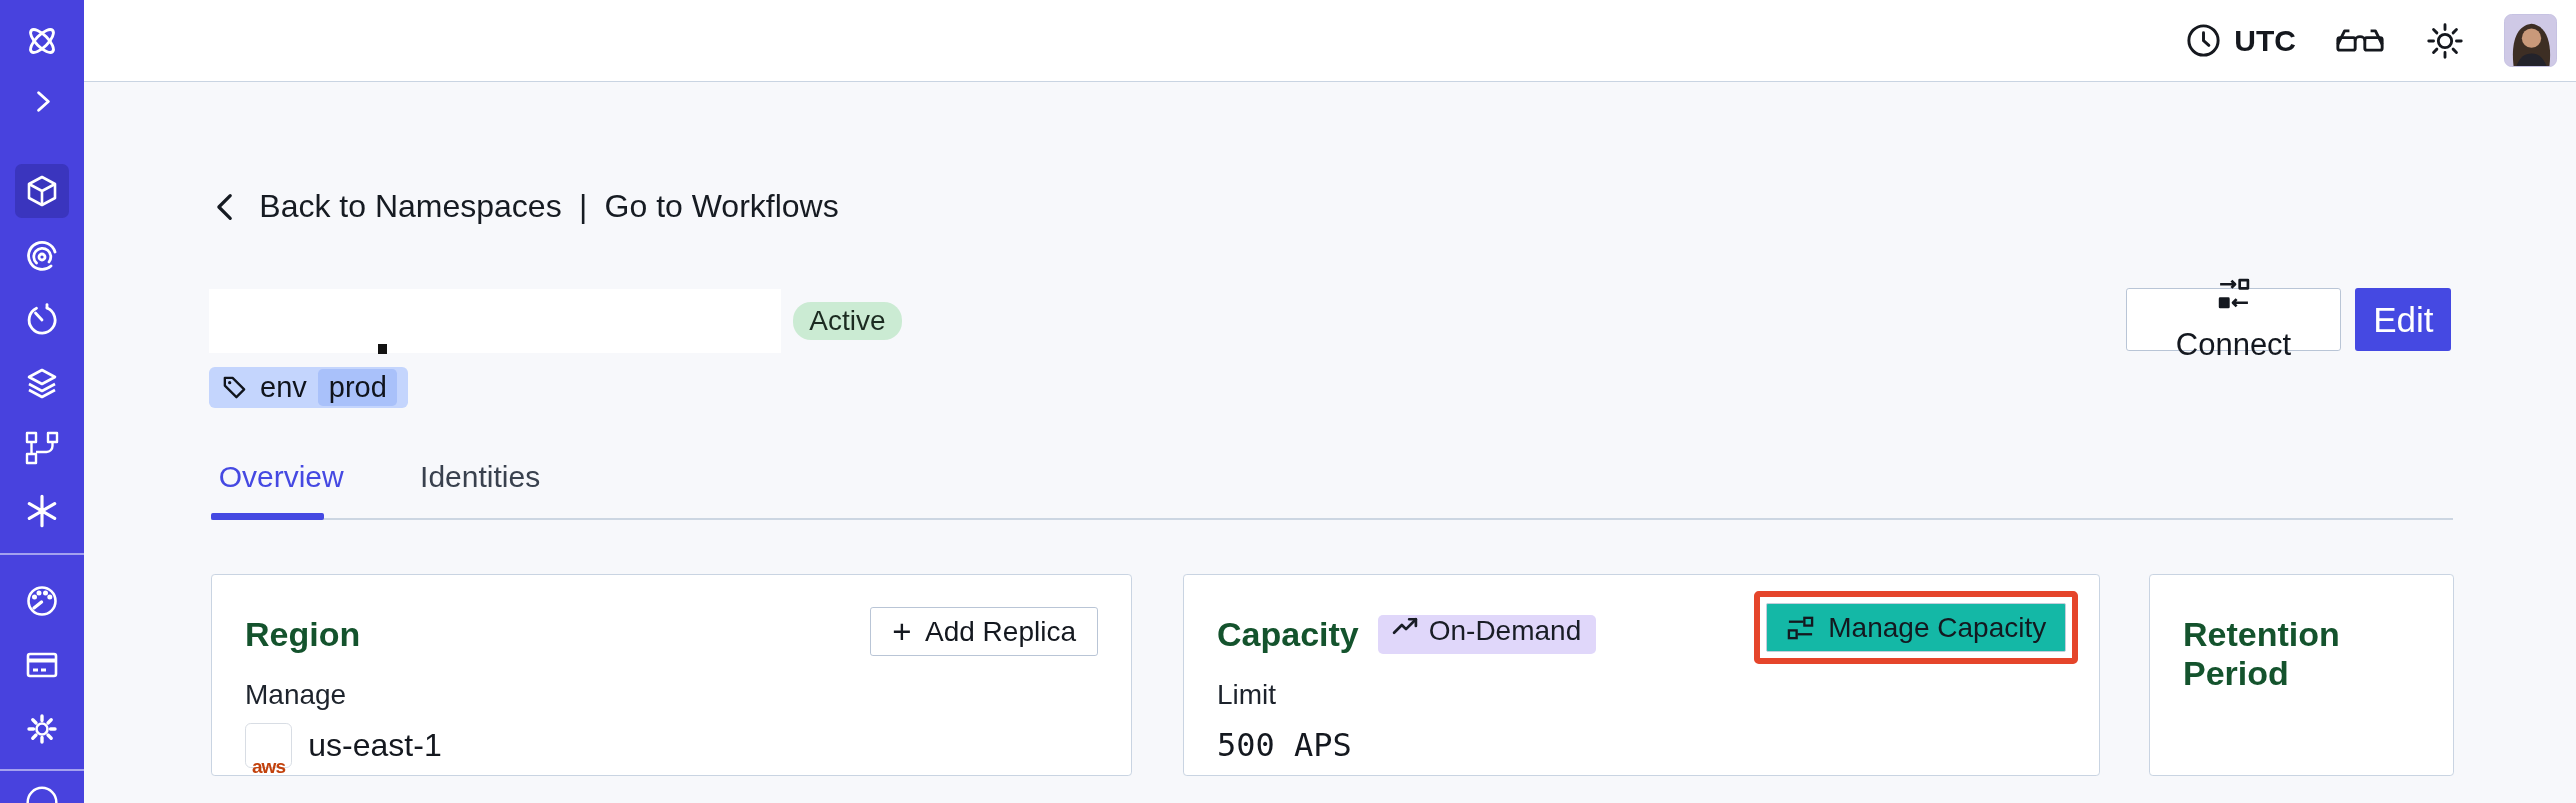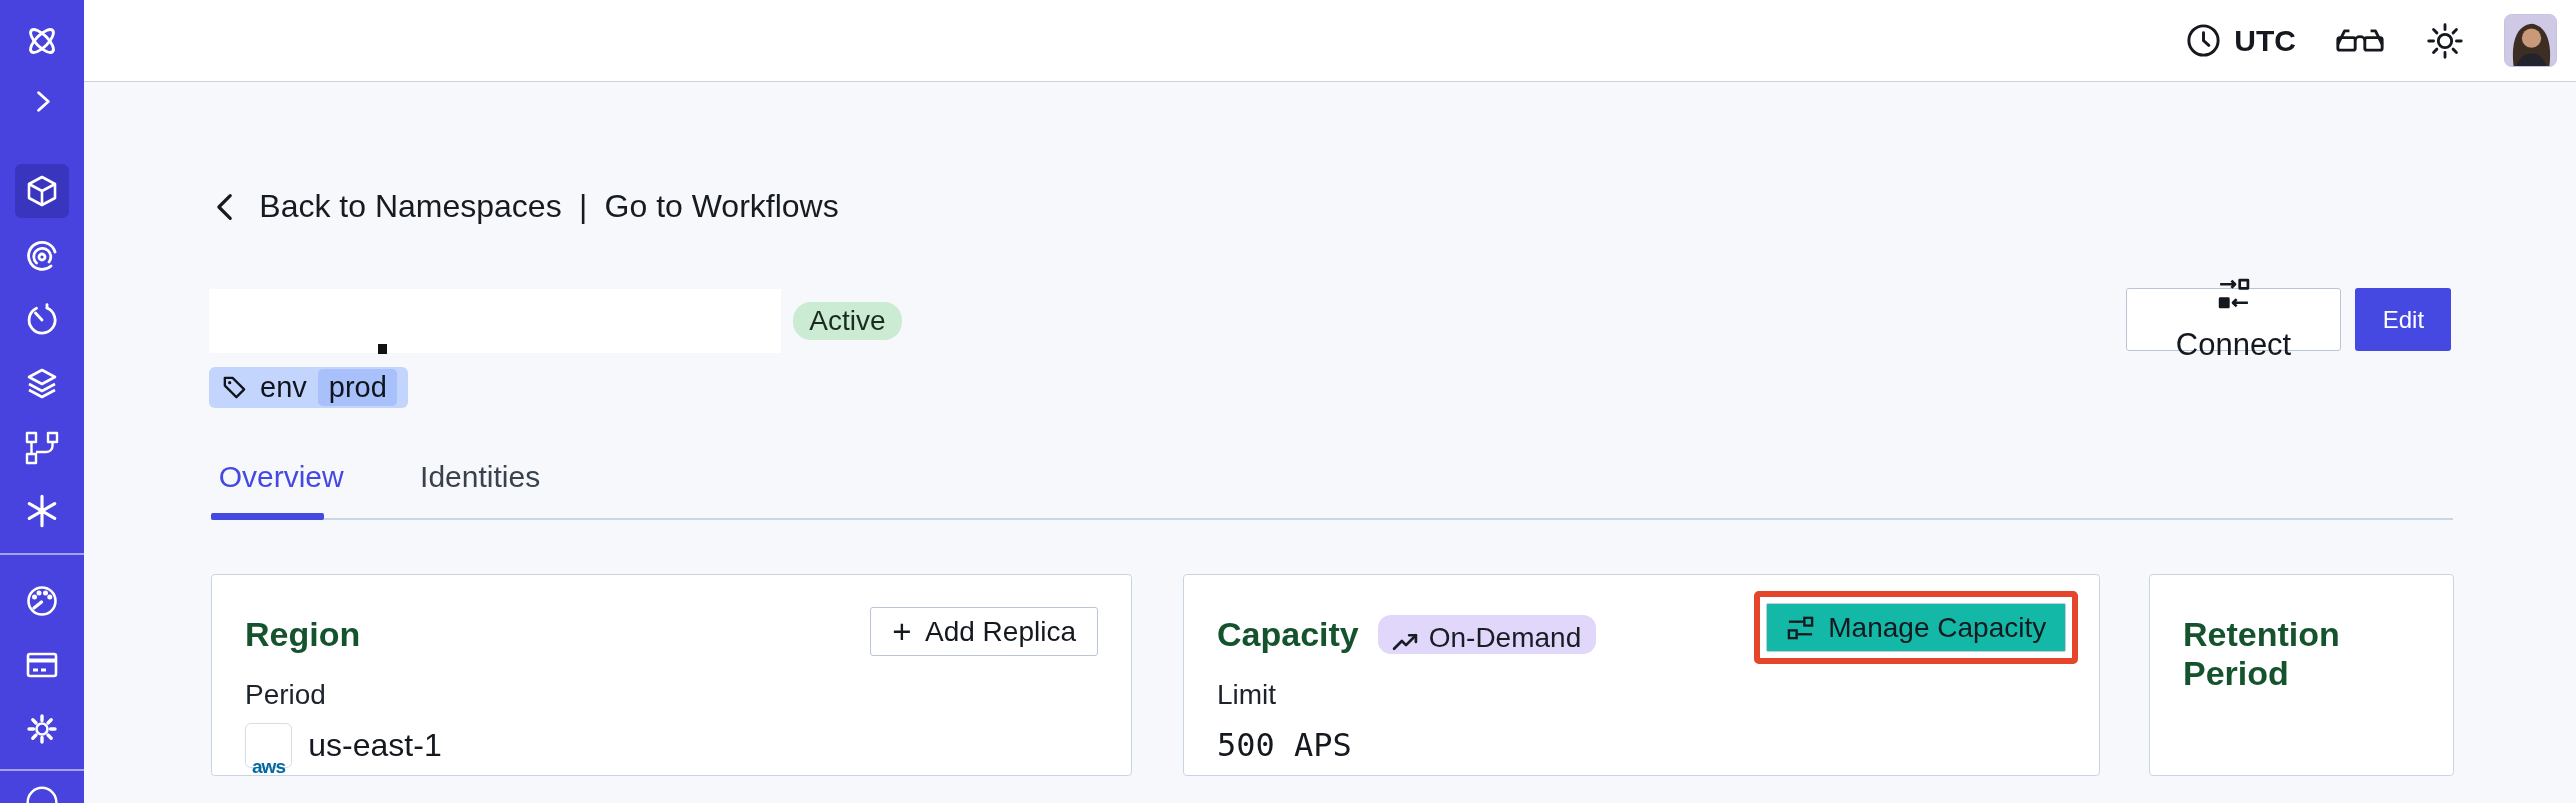--- a/index.html
+++ b/index.html
@@ -38,21 +38,21 @@
   .ns-dot { position:absolute; left:378px; top:344px; width:8.6px; height:9.6px; background:#121212; }
   .status-badge { position:absolute; left:793px; top:302px; height:38px; padding:0 16.3px;
                   display:flex; align-items:center; background:var(--statusBg,#CBEBD3);
                   border-radius:18px; font-size:28px; color:#1c2b21; }
 
   .actions { position:absolute; left:2126px; top:288px; display:flex; gap:14.4px; }
   .btn-connect { width:215px; height:63px; display:flex; align-items:center; justify-content:center; gap:15.3px;
                  background:#fff; border:1.9px solid #b9c5d6; border-radius:2.9px; font-size:31px; color:#14181f;
                  font-family:inherit; cursor:pointer;flex-direction:column; }
   .btn-edit { width:96px; height:63px; background:var(--accent,#4549E2); color:#fff; border:none;
-              border-radius:2.9px; font-size:24px; font-family:inherit; cursor:pointer; }
+              border-radius:2.9px; font-size:35px; font-family:inherit; cursor:pointer; }
 
   
   .tag-chip { position:absolute; left:209px; top:367px; height:41px; display:flex; align-items:center; gap:11.5px;
               padding:0 10.5px; background:var(--tagBg,#C4D5FD); border-radius:5.8px;
               font-size:29px; color:#10141c; cursor:pointer; }
   .tag-inner { background:var(--tagInnerBg,#A9C1FA); border-radius:4.8px; padding:1.9px 10.5px; }
 
   
   .tabs { position:absolute; left:211px; top:460px; display:flex; gap:61px; font-size:30px; }
   .tab { cursor:pointer; padding:0 7.7px; }
@@ -72,33 +72,33 @@
   .card-region   { left:211px;  width:921px; }
   .card-capacity { left:1183px; width:917px; }
   .card-retention{ left:2149px; width:305px; }
 
   .add-replica { position:absolute; right:33px; top:32px; height:49px; padding:0 21px;
                  display:flex; align-items:center; gap:13.4px; background:#fff; border:1.9px solid #b9c5d6;
                  border-radius:2.9px; font-size:28px; color:#14181f; font-family:inherit; cursor:pointer; }
   .plus-glyph { font-size:33px; font-weight:400; line-height:1; }
 
   .cap-head { display:flex; align-items:center; gap:19px; }
-  .ondemand { height:39px; display:flex; align-items:flex-end; gap:9.6px; padding:0 14.4px;
-              background:var(--badgeBg,#E0D7FA); border-radius:13px; font-size:28px; color:#191d26; }
+  .ondemand { height:39px; display:flex; align-items:flex-start; gap:9.6px; padding:0 14.4px;
+              background:var(--badgeBg,#E0D7FA); border-radius:5px; font-size:28px; color:#191d26; }
 
   .manage-wrap { position:absolute; right:21px; top:16.3px; border:6.7px solid var(--highlight,#E5452B);
                  border-radius:4.8px; padding:5.8px; }
   .manage-btn { height:49px; padding:0 19px; display:flex; align-items:center; gap:13.4px; background:#14b8a6;
                 border:1.9px solid #c3cedc; border-radius:1.9px; font-size:28px; color:#14181f;
                 font-family:inherit; cursor:pointer; }
 
   .region-val { margin-top:11.5px; display:flex; align-items:center; gap:16.3px; font-size:32px; color:#14181f; }
   .aws-badge { width:47px; height:45px; border:1.9px solid #d8dde4; border-radius:5.8px; background:#fff;
                display:flex; flex-direction:column; align-items:center; justify-content:center; }
-  .aws-text { font-size:19px; font-weight:700; color:#0369a1; letter-spacing:-1px; line-height:15.3px;margin-top:44px; }
+  .aws-text { font-size:19px; font-weight:700; color:#c2410c; letter-spacing:-1px; line-height:15.3px;margin-top:44px; }
 
   .cap-val { margin-top:15.3px; }
   .ret-val { margin-top:58px; }
 </style>
 </head>
 <body>
 
 <aside class="sidebar">
   <div class="side-item" style="top:14.4px">
     <svg width="40" height="40" viewBox="0 0 36 36" fill="none" stroke="currentColor" stroke-width="2.6">
@@ -264,21 +264,21 @@
 </div>
 <div class="tab-line"></div>
 <div class="tab-underline"></div>
 
 <section class="card card-region">
   <h2>Region</h2>
   <button class="add-replica">
     <span class="plus-glyph">+</span>
     <span>Add Replica</span>
   </button>
-  <div class="label">Period</div>
+  <div class="label">Manage</div>
   <div class="region-val">
     <span class="aws-badge">
       <span class="aws-text">aws</span>
       <svg width="36" height="11.5" viewBox="0 0 38 12" fill="none">
         <path d="M4 2 C 12 8.5, 26 8.5, 33 2.5" stroke="#E8882D" stroke-width="2.6" stroke-linecap="round"></path>
         <path d="M29.5 1.5 L34 2 L31.5 6" stroke="#E8882D" stroke-width="2.2" fill="none" stroke-linecap="round" stroke-linejoin="round"></path>
       </svg>
     </span>
     <span>us-east-1</span>
   </div>

